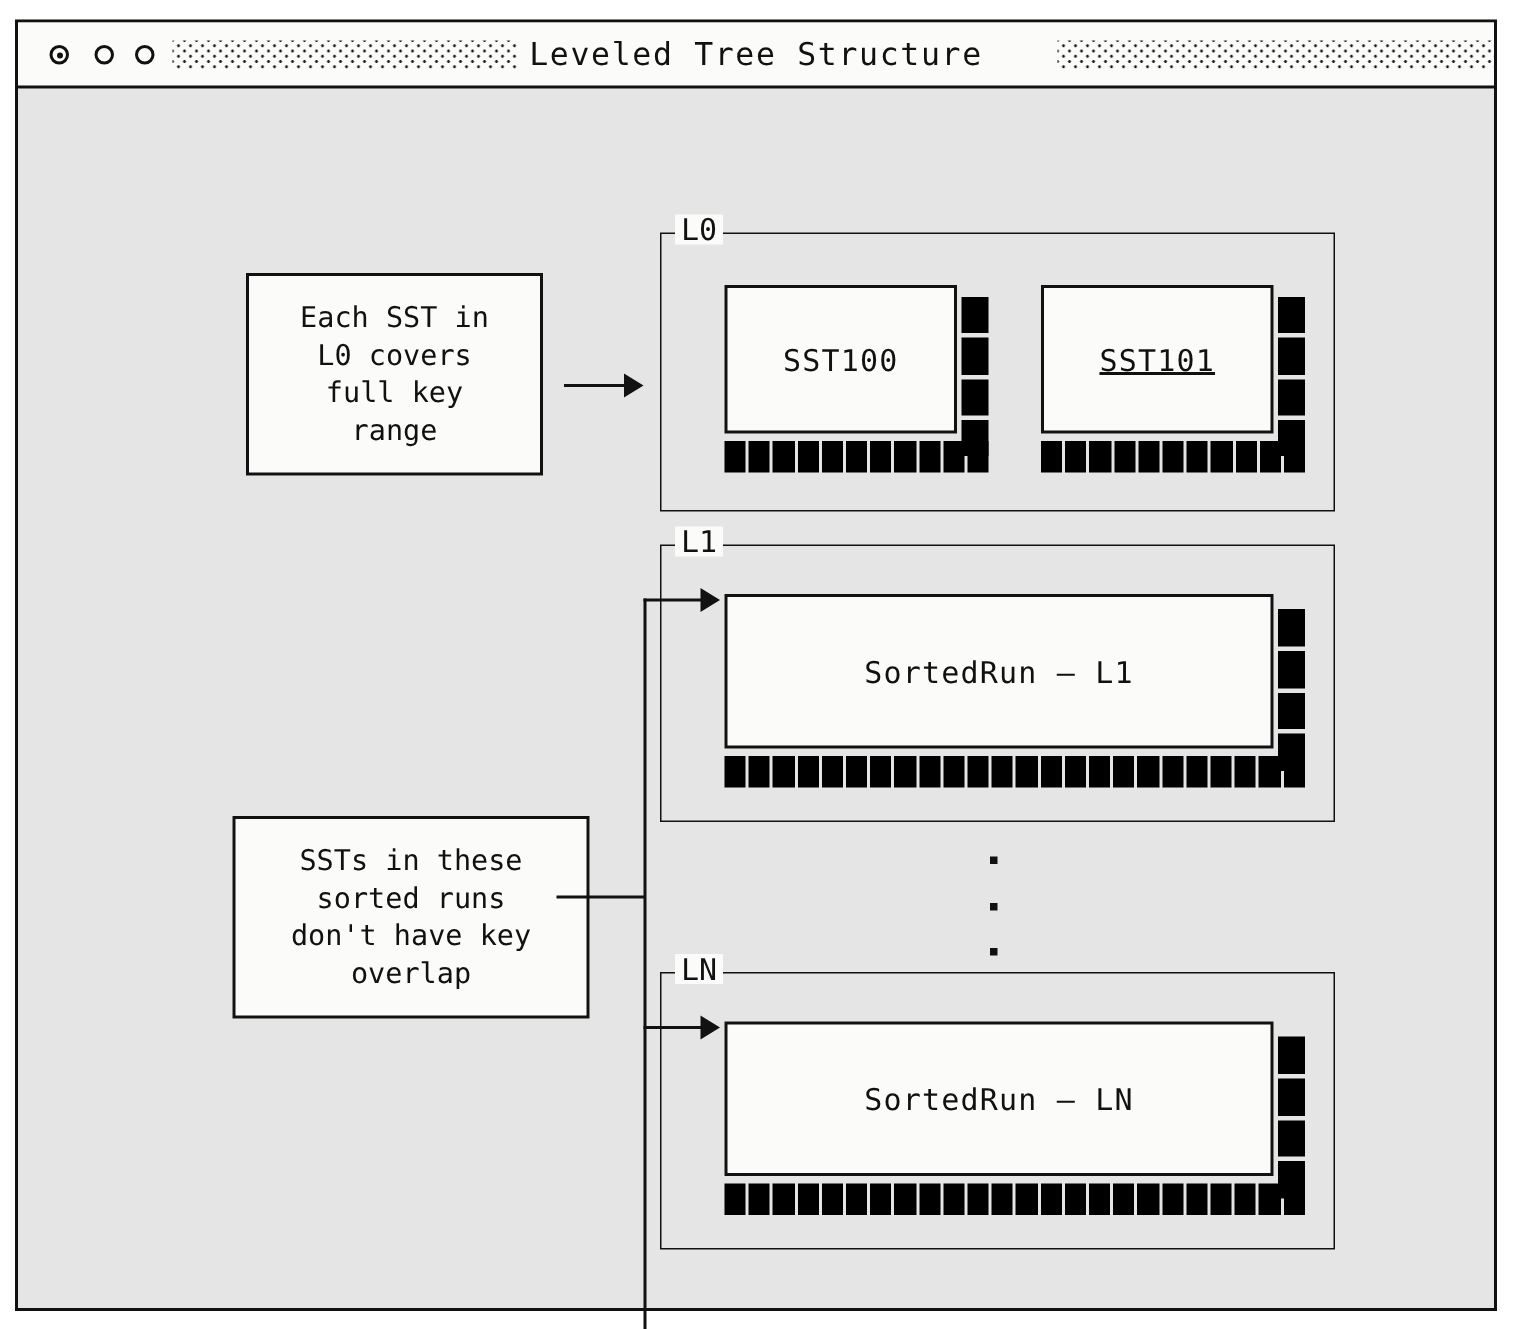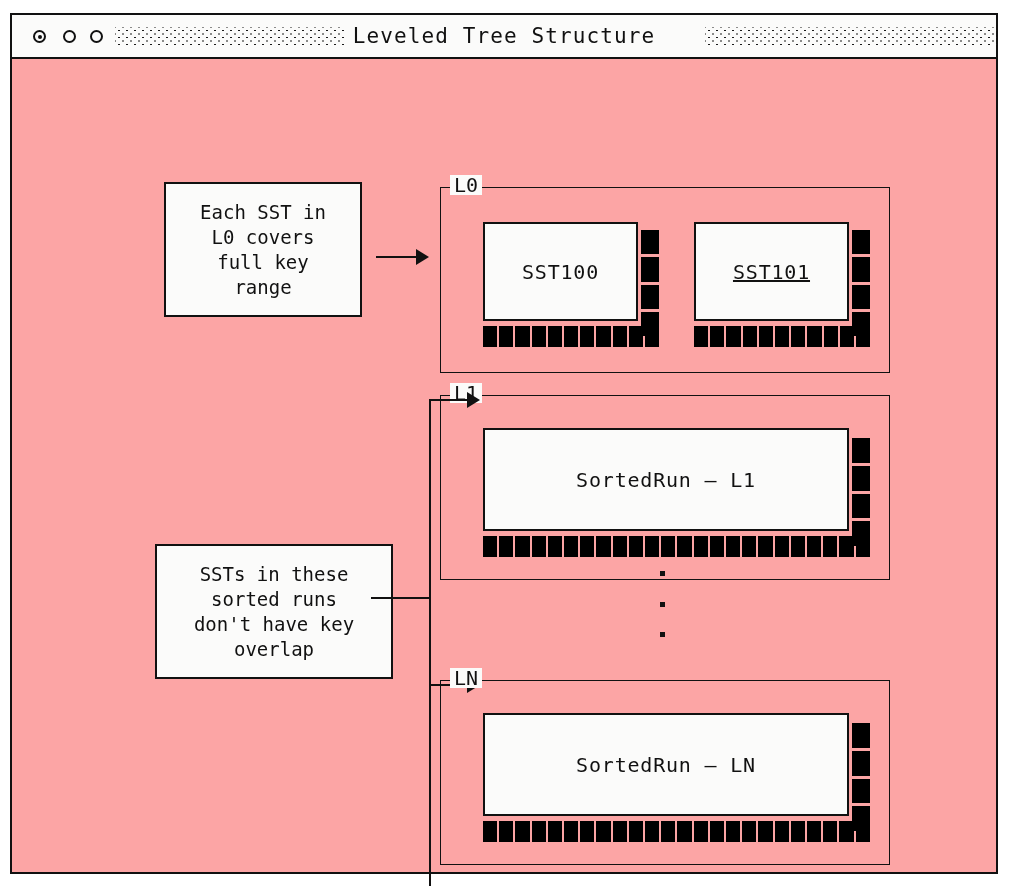--- a/index.html
+++ b/index.html
@@ -23,21 +23,21 @@
 
   
   .window {
     position: absolute;
     left: 10px;
     top: 13px;
     width: 988px;
     height: 861px;
     border: 2px solid #111111;
     box-sizing: border-box;
-    background: #fca5a5;
+    background: #e5e5e5;
   }
   .titlebar {
     position: absolute;
     left: 0;
     top: 0;
     width: 100%;
     height: 44px;
     border-bottom: 2px solid #111111;
     box-sizing: border-box;
     background: #fbfbfa;
@@ -97,21 +97,20 @@
     width: 100%;
     height: calc(100% - 44px);
   }
 
   
   .level {
     position: absolute;
     border: 1.6px solid #111111;
     box-sizing: border-box;
     background: transparent;
-    margin-top: 32px;
   }
   .level-label {
     position: absolute;
     top: -13px;
     left: 9px;
     background: #fbfbfa;
     padding: 0 4px;
     font-size: 20px;
     line-height: 20px;
     color: #111111;

